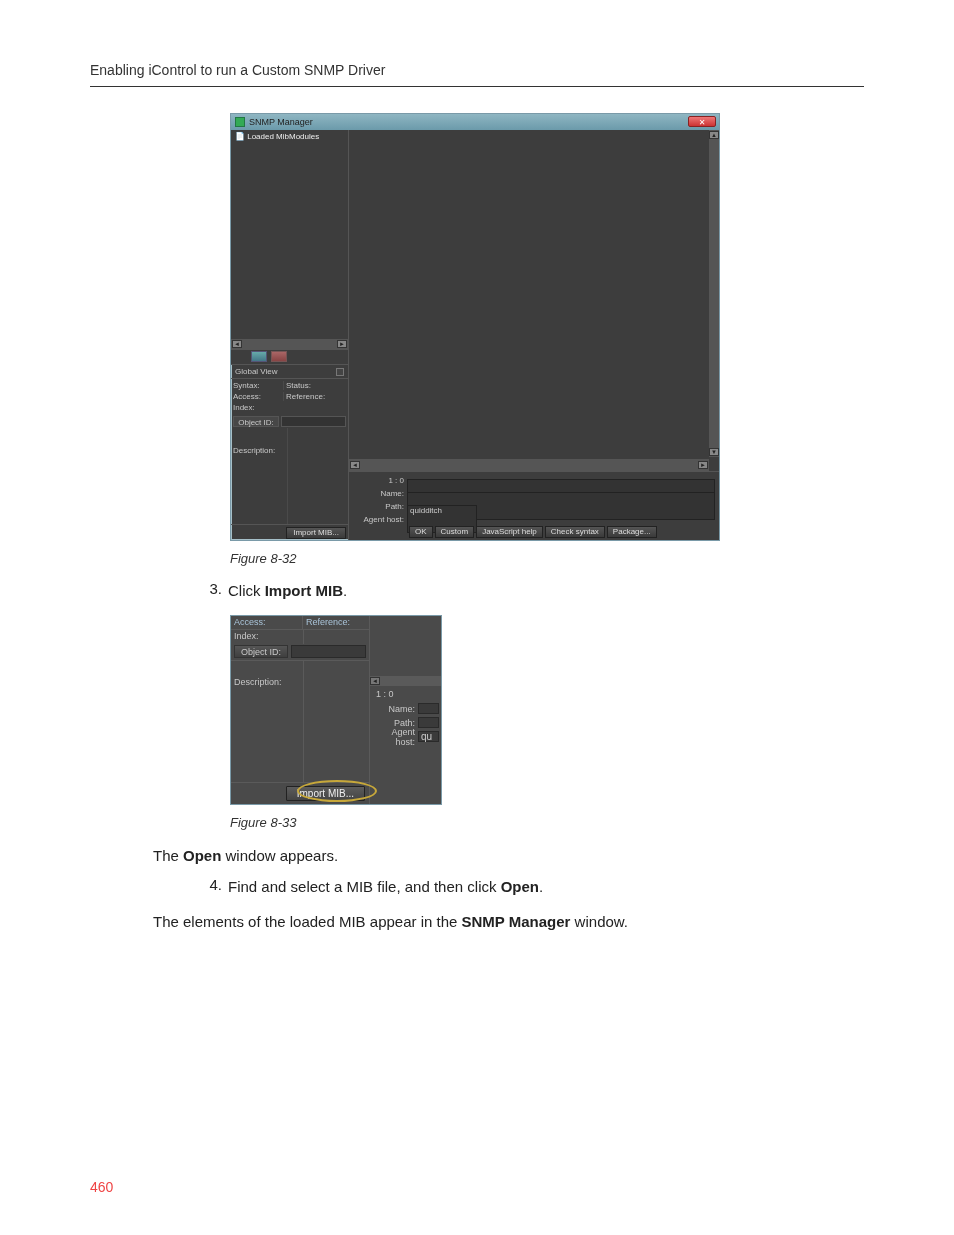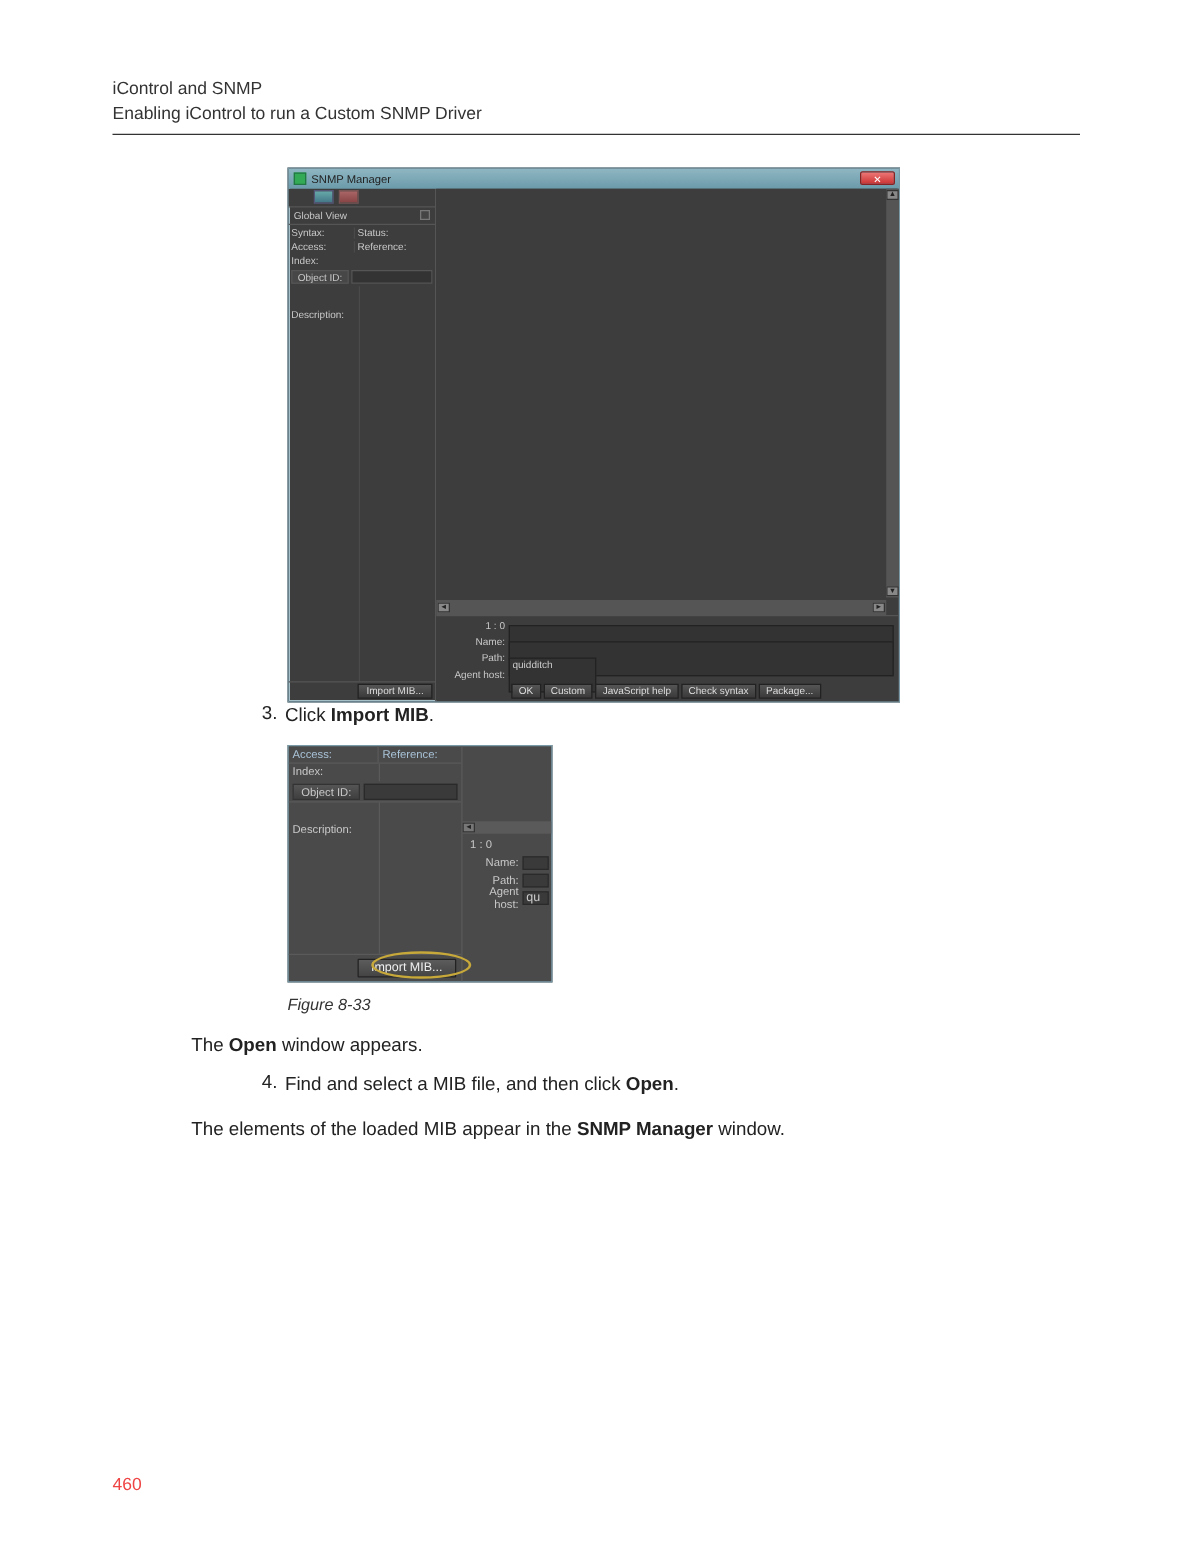--- a/index.html
+++ b/index.html
@@ -153,34 +153,40 @@
   .cr-formrow { display:flex; height:14px; align-items:center; padding-right:2px;}
   .cr-formrow .fl { width:48px; text-align:right; font-size:9px; padding-right:3px;}
   .cr-formrow .fi { flex:1; height:11px; border:1px solid #2a2a2a; background:#3a3a3a;}
 
   .pagenum { position:absolute; bottom:40px; left:90px; font-size:14px; color:#ef4444;}
 </style>
 </head>
 <body>
 
 <div class="header-block">
-  <div class="header-line">iControl and SNMP</div>
   <div class="header-line">Enabling iControl to run a Custom SNMP Driver</div>
 </div>
 <hr class="rule">
 
 <div class="figwrap">
   <div class="win1">
     <div class="titlebar">
       <span class="t-icon"></span>
       <span class="t-text">SNMP Manager</span>
       <span class="closebtn">✕</span>
     </div>
     <div class="win1-body">
       <div class="leftpane">
+        <div class="tree">
+          <span style="color:#eee;">📄 <span>Loaded MibModules</span></span>
+          <div class="tree-scroll-h">
+            <span class="arrowbtn">◄</span>
+            <span class="arrowbtn">►</span>
+          </div>
+        </div>
         <div class="tabicons">
           <span class="tabi"></span>
           <span class="tabi red"></span>
         </div>
         <div class="gv-label">
           <span>Global View</span>
           <span class="gv-box"></span>
         </div>
         <div class="propgrid">
           <div class="proprow">
@@ -240,20 +246,21 @@
             <span class="graybtn">OK</span>
             <span class="graybtn">Custom</span>
             <span class="graybtn">JavaScript help</span>
             <span class="graybtn">Check syntax</span>
             <span class="graybtn">Package...</span>
           </div>
         </div>
       </div>
     </div>
   </div>
+  <div class="caption">Figure 8-32</div>
 </div>
 
 <div class="step">
   <span class="num">3.</span>
   <span class="txt"><span>Click </span><b>Import MIB</b><span>.</span></span>
 </div>
 
 <div class="fig2wrap">
   <div class="crop">
     <div class="crop-left">

